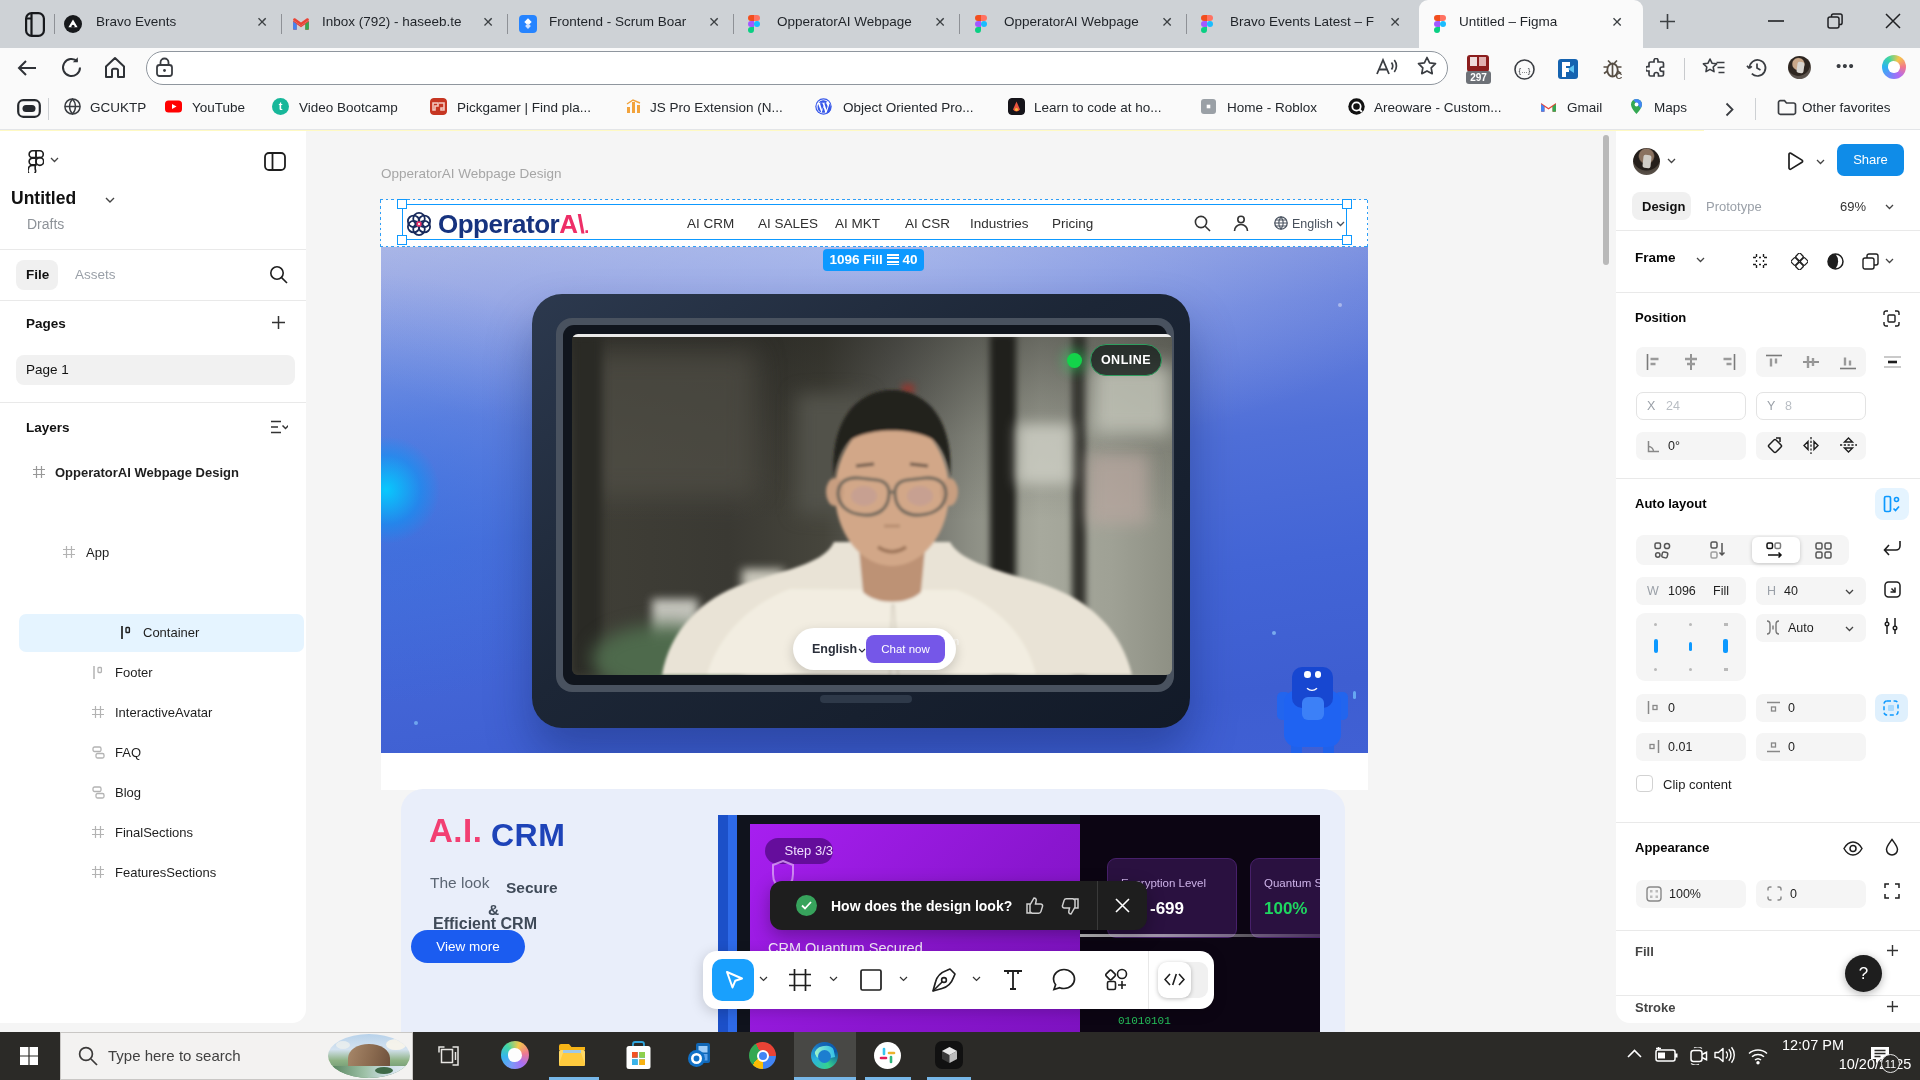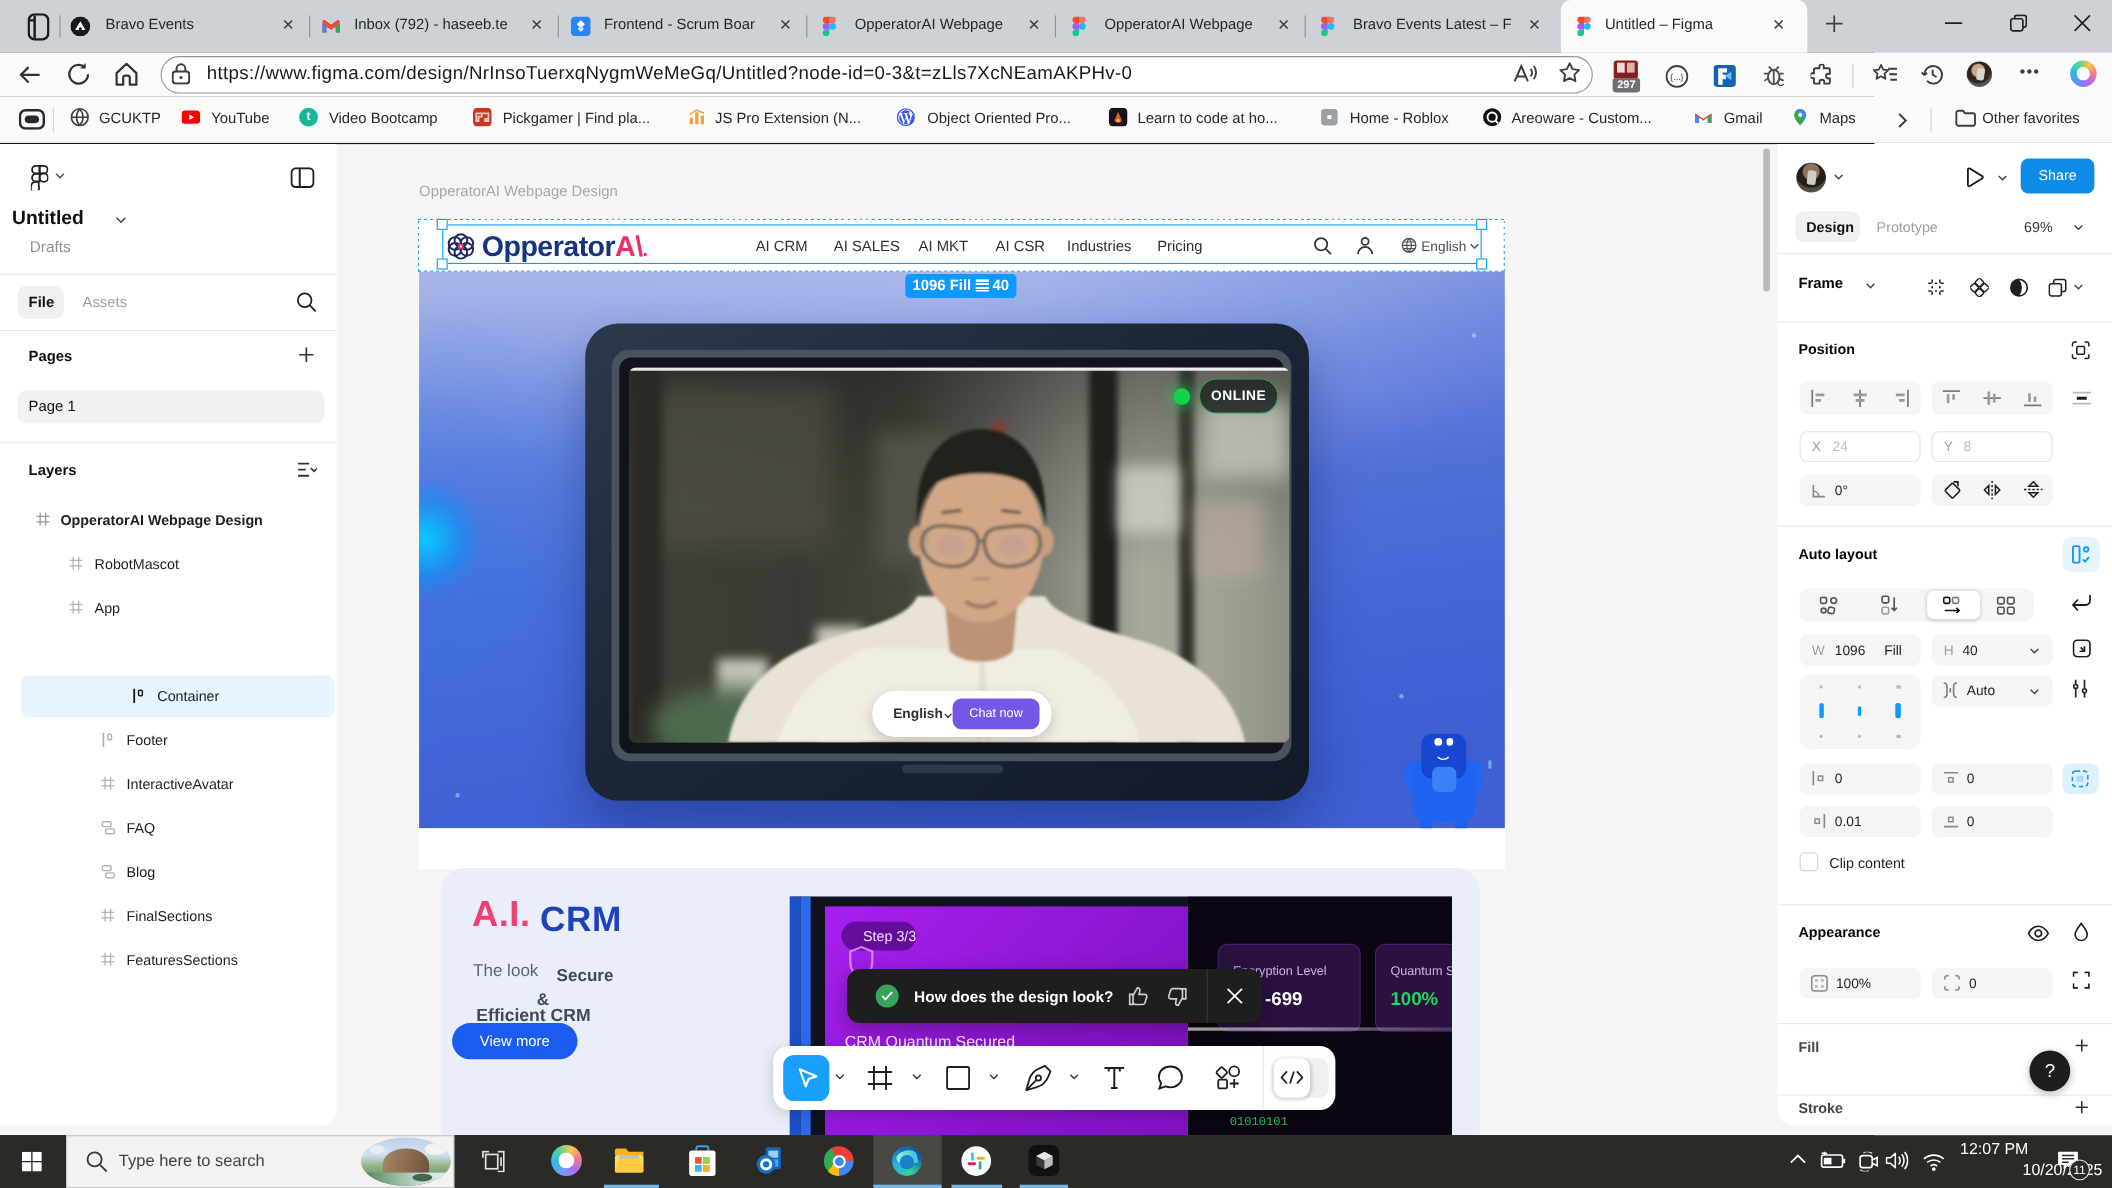--- a/index.html
+++ b/index.html
@@ -1,18 +1,18 @@
 <!DOCTYPE html>
 <html><head>
 <meta charset="utf-8">
 <style>
 * { margin:0; padding:0; box-sizing:border-box; }
 html,body { width:1920px; height:1080px; overflow:hidden; font-family:"Liberation Sans", sans-serif; }
 .abs { position:absolute; }
-#root { position:relative; width:1704px; height:1080px; background:#0f172a;padding-left:16px; }
+#root { position:relative; width:1704px; height:1080px; background:#fef9c3;padding-left:16px; }
 
 #tabstrip { position:absolute; left:0; top:0; width:1920px; height:48px; background:#ced2d6; }
 .tabsep { position:absolute; top:14px; width:1px; height:20px; background:#8e9196; }
 .tabtitle { position:absolute; top:14px; font-size:13.5px; color:#1f2328; white-space:nowrap; overflow:hidden; }
 .tabx { position:absolute; top:14px; width:18px; height:18px; color:#3c4043; font-size:14px; line-height:17px; text-align:center; }
 .tabico { position:absolute; top:15px; width:18px; height:18px; }
 #activetab { position:absolute; left:1419px; top:0px; width:224px; height:48px; background:#fafafa; border-radius:9px 9px 0 0; }
 
 #toolbar { position:absolute; left:0; top:48px; width:1920px; height:40px; background:#fafafa; }
 #addrbar { position:absolute; left:146px; top:3px; width:1302px; height:34px; background:#fff; border:1px solid #8f969e; border-radius:17px; }
@@ -143,21 +143,20 @@
       </svg>
     <svg class="abs" style="left:104px;top:8px" width="22" height="23" viewBox="0 0 22 23">
         <path d="M2 10.5 11 2l9 8.5V21h-6v-6.5a1.7 1.7 0 0 0-1.7-1.7h-2.6A1.7 1.7 0 0 0 8 14.5V21H2z" fill="none" stroke="#2f3237" stroke-width="2" stroke-linejoin="round"></path>
       </svg>
     <div id="addrbar"></div>
     <svg class="abs" style="left:156px;top:9px;z-index:2" width="17" height="20" viewBox="0 0 17 20">
         <rect x="1" y="8" width="15" height="11" rx="2.5" fill="none" stroke="#3a3d42" stroke-width="1.8"></rect>
         <path d="M4.5 8V5.5a4 4 0 0 1 8 0V8" fill="none" stroke="#3a3d42" stroke-width="1.8"></path>
         <circle cx="8.5" cy="13.5" r="1.4" fill="#3a3d42"></circle>
       </svg>
-    <div class="abs" style="left:188px;top:9px;font-size:17px;color:#17191c;z-index:2;letter-spacing:0.3px">https://www.figma.com/design/NrInsoTuerxqNygmWeMeGq/Untitled?node-id=0-3&amp;t=zLls7XcNEamAKPHv-0</div>
     <svg class="abs" style="left:1376px;top:9px;z-index:2" width="22" height="20" viewBox="0 0 22 20">
         <path d="M1 17 7 3l6 14M3 12.5h8" fill="none" stroke="#3a3d42" stroke-width="1.8"></path>
         <path d="M15.5 5.5a6 6 0 0 1 0 7M18.3 3a9.5 9.5 0 0 1 0 12" fill="none" stroke="#3a3d42" stroke-width="1.7"></path>
       </svg>
     <svg class="abs" style="left:1417px;top:8px;z-index:2" width="20" height="20" viewBox="0 0 20 20">
         <path d="M10 1.5l2.6 5.4 5.9.8-4.3 4.1 1 5.9L10 14.9l-5.2 2.8 1-5.9L1.5 7.7l5.9-.8z" fill="none" stroke="#3a3d42" stroke-width="1.7" stroke-linejoin="round"></path>
       </svg>
 
     <div class="abs" style="left:1467px;top:7px;width:22px;height:17px;background:#8b1d1d;border-radius:3px"></div>
     <div class="abs" style="left:1470px;top:9px;width:7px;height:9px;background:#fff;opacity:.85"></div>
@@ -558,26 +557,20 @@
         <path d="M1 2.5h10M1 8h7M1 13.5h10" stroke="#333" stroke-width="1.6"></path>
         <path d="M14 5l3 3-3 3" fill="none" stroke="#333" stroke-width="1.5" transform="rotate(90 15.5 8)"></path>
       </svg>
 
     <div class="lrow" style="top:322px">
       <svg class="abs" style="left:33px;top:13px" width="12" height="12" viewBox="0 0 12 12">
           <path d="M3.5 0v12M8.5 0v12M0 3.5h12M0 8.5h12" stroke="#989898" stroke-width="1.2"></path>
         </svg>
       <div class="abs" style="left:55px;top:12px;font-weight:bold">OpperatorAI Webpage Design</div>
     </div>
-    <div class="lrow" style="top:362px">
-      <svg class="abs" style="left:63px;top:13px" width="12" height="12" viewBox="0 0 12 12">
-          <path d="M3.5 0v12M8.5 0v12M0 3.5h12M0 8.5h12" stroke="#b3b3b3" stroke-width="1.2"></path>
-        </svg>
-      <div class="abs" style="left:86px;top:12px">RobotMascot</div>
-    </div>
     <div class="lrow" style="top:402px">
       <svg class="abs" style="left:63px;top:13px" width="12" height="12" viewBox="0 0 12 12">
           <path d="M3.5 0v12M8.5 0v12M0 3.5h12M0 8.5h12" stroke="#b3b3b3" stroke-width="1.2"></path>
         </svg>
       <div class="abs" style="left:86px;top:12px">App</div>
     </div>
     <div class="abs" style="left:19px;top:483px;width:285px;height:38px;border-radius:7px;background:#e5f4ff"></div>
     <div class="lrow" style="top:482px">
       <svg class="abs" style="left:120px;top:13px" width="14" height="13" viewBox="0 0 14 13">
           <path d="M2 0v13" stroke="#1e1e1e" stroke-width="1.7"></path>

